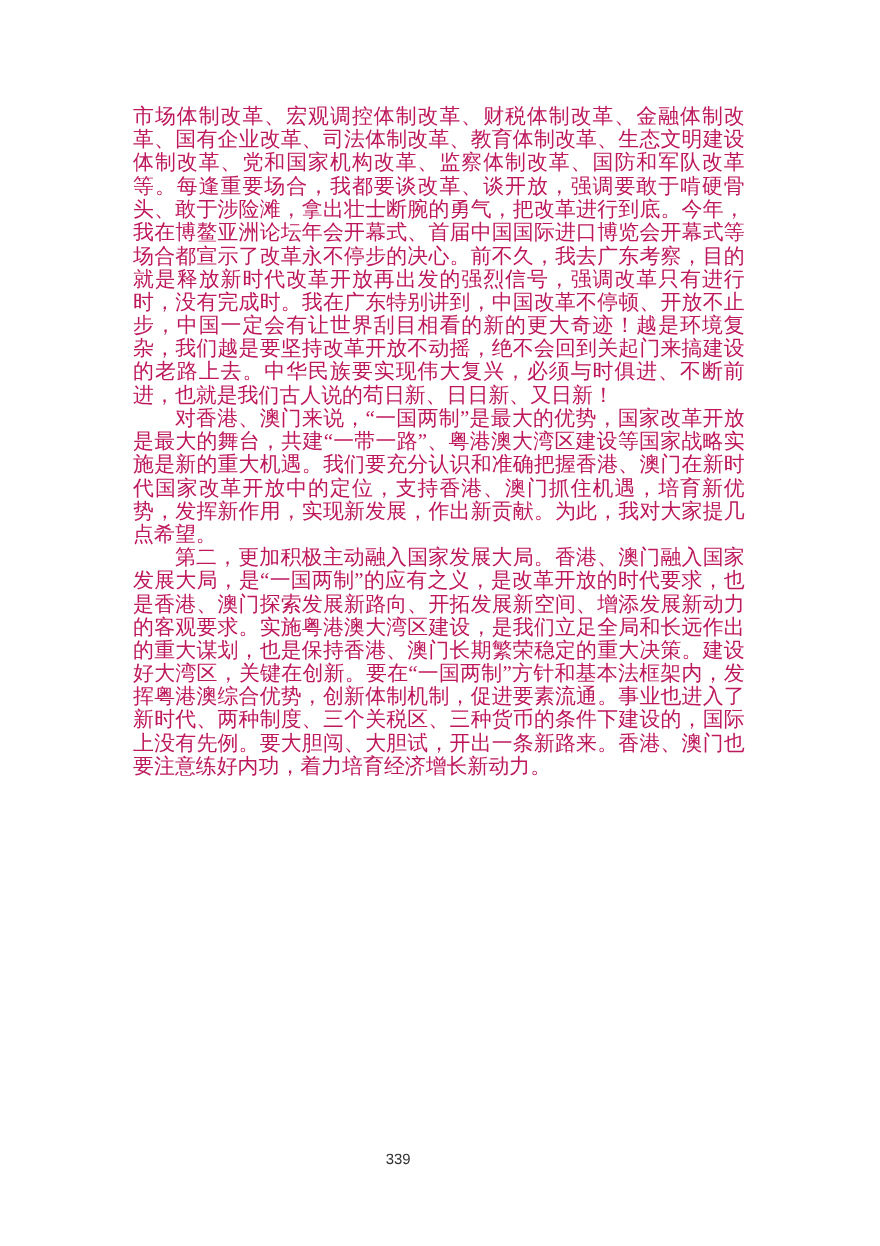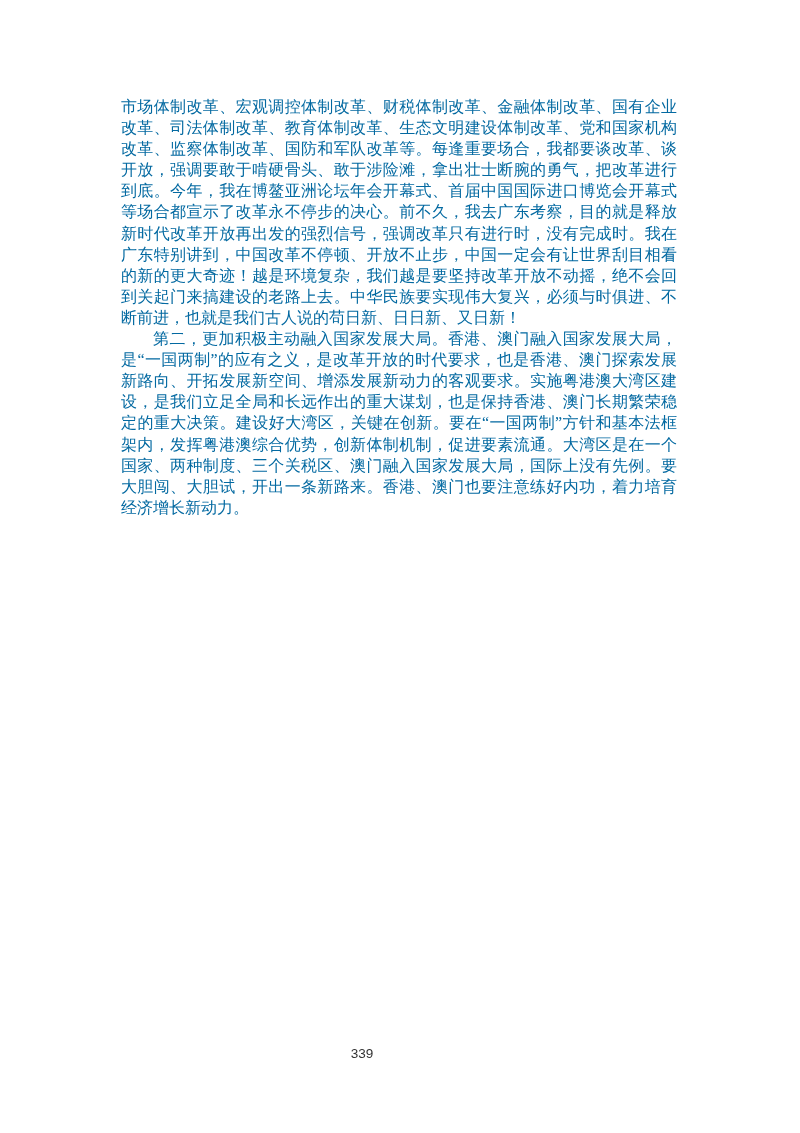--- a/index.html
+++ b/index.html
@@ -20,23 +20,23 @@
     width: 800px;
     height: 1133px;
     background: #ffffff;
   }
   .doc-body {
     position: absolute;
     left: 121px;
     top: 96px;
     width: 556px;
     font-family: "Liberation Serif", "DejaVu Serif", serif;
-    font-size: 16px;
+    font-size: 19px;
     line-height: 21.1px;
-    color: #0369a1;
+    color: #be185d;
     text-align: justify;
   }
   .doc-body p {
     margin: 0;
     padding: 0;
   }
   .doc-body p.indent {
     text-indent: 2em;
   }
   .page-number {
@@ -49,16 +49,17 @@
     font-size: 13.5px;
     color: #333333;
   }
 </style>
 </head>
 <body>
 
 <div class="page">
   <div class="doc-body">
       <p>市场体制改革、宏观调控体制改革、财税体制改革、金融体制改革、国有企业改革、司法体制改革、教育体制改革、生态文明建设体制改革、党和国家机构改革、监察体制改革、国防和军队改革等。每逢重要场合，我都要谈改革、谈开放，强调要敢于啃硬骨头、敢于涉险滩，拿出壮士断腕的勇气，把改革进行到底。今年，我在博鳌亚洲论坛年会开幕式、首届中国国际进口博览会开幕式等场合都宣示了改革永不停步的决心。前不久，我去广东考察，目的就是释放新时代改革开放再出发的强烈信号，强调改革只有进行时，没有完成时。我在广东特别讲到，中国改革不停顿、开放不止步，中国一定会有让世界刮目相看的新的更大奇迹！越是环境复杂，我们越是要坚持改革开放不动摇，绝不会回到关起门来搞建设的老路上去。中华民族要实现伟大复兴，必须与时俱进、不断前进，也就是我们古人说的苟日新、日日新、又日新！</p>
-      <p class="indent">第二，更加积极主动融入国家发展大局。香港、澳门融入国家发展大局，是“一国两制”的应有之义，是改革开放的时代要求，也是香港、澳门探索发展新路向、开拓发展新空间、增添发展新动力的客观要求。实施粤港澳大湾区建设，是我们立足全局和长远作出的重大谋划，也是保持香港、澳门长期繁荣稳定的重大决策。建设好大湾区，关键在创新。要在“一国两制”方针和基本法框架内，发挥粤港澳综合优势，创新体制机制，促进要素流通。大湾区是在一个国家、两种制度、三个关税区、澳门融入国家发展大局，国际上没有先例。要大胆闯、大胆试，开出一条新路来。香港、澳门也要注意练好内功，着力培育经济增长新动力。</p>
+      <p class="indent">对香港、澳门来说，“一国两制”是最大的优势，国家改革开放是最大的舞台，共建“一带一路”、粤港澳大湾区建设等国家战略实施是新的重大机遇。我们要充分认识和准确把握香港、澳门在新时代国家改革开放中的定位，支持香港、澳门抓住机遇，培育新优势，发挥新作用，实现新发展，作出新贡献。为此，我对大家提几点希望。</p>
+      <p class="indent">第二，更加积极主动融入国家发展大局。香港、澳门融入国家发展大局，是“一国两制”的应有之义，是改革开放的时代要求，也是香港、澳门探索发展新路向、开拓发展新空间、增添发展新动力的客观要求。实施粤港澳大湾区建设，是我们立足全局和长远作出的重大谋划，也是保持香港、澳门长期繁荣稳定的重大决策。建设好大湾区，关键在创新。要在“一国两制”方针和基本法框架内，发挥粤港澳综合优势，创新体制机制，促进要素流通。事业也进入了新时代、两种制度、三个关税区、三种货币的条件下建设的，国际上没有先例。要大胆闯、大胆试，开出一条新路来。香港、澳门也要注意练好内功，着力培育经济增长新动力。</p>
     </div>
   <div class="page-number">339</div>
 </div>
 
 </body></html>

